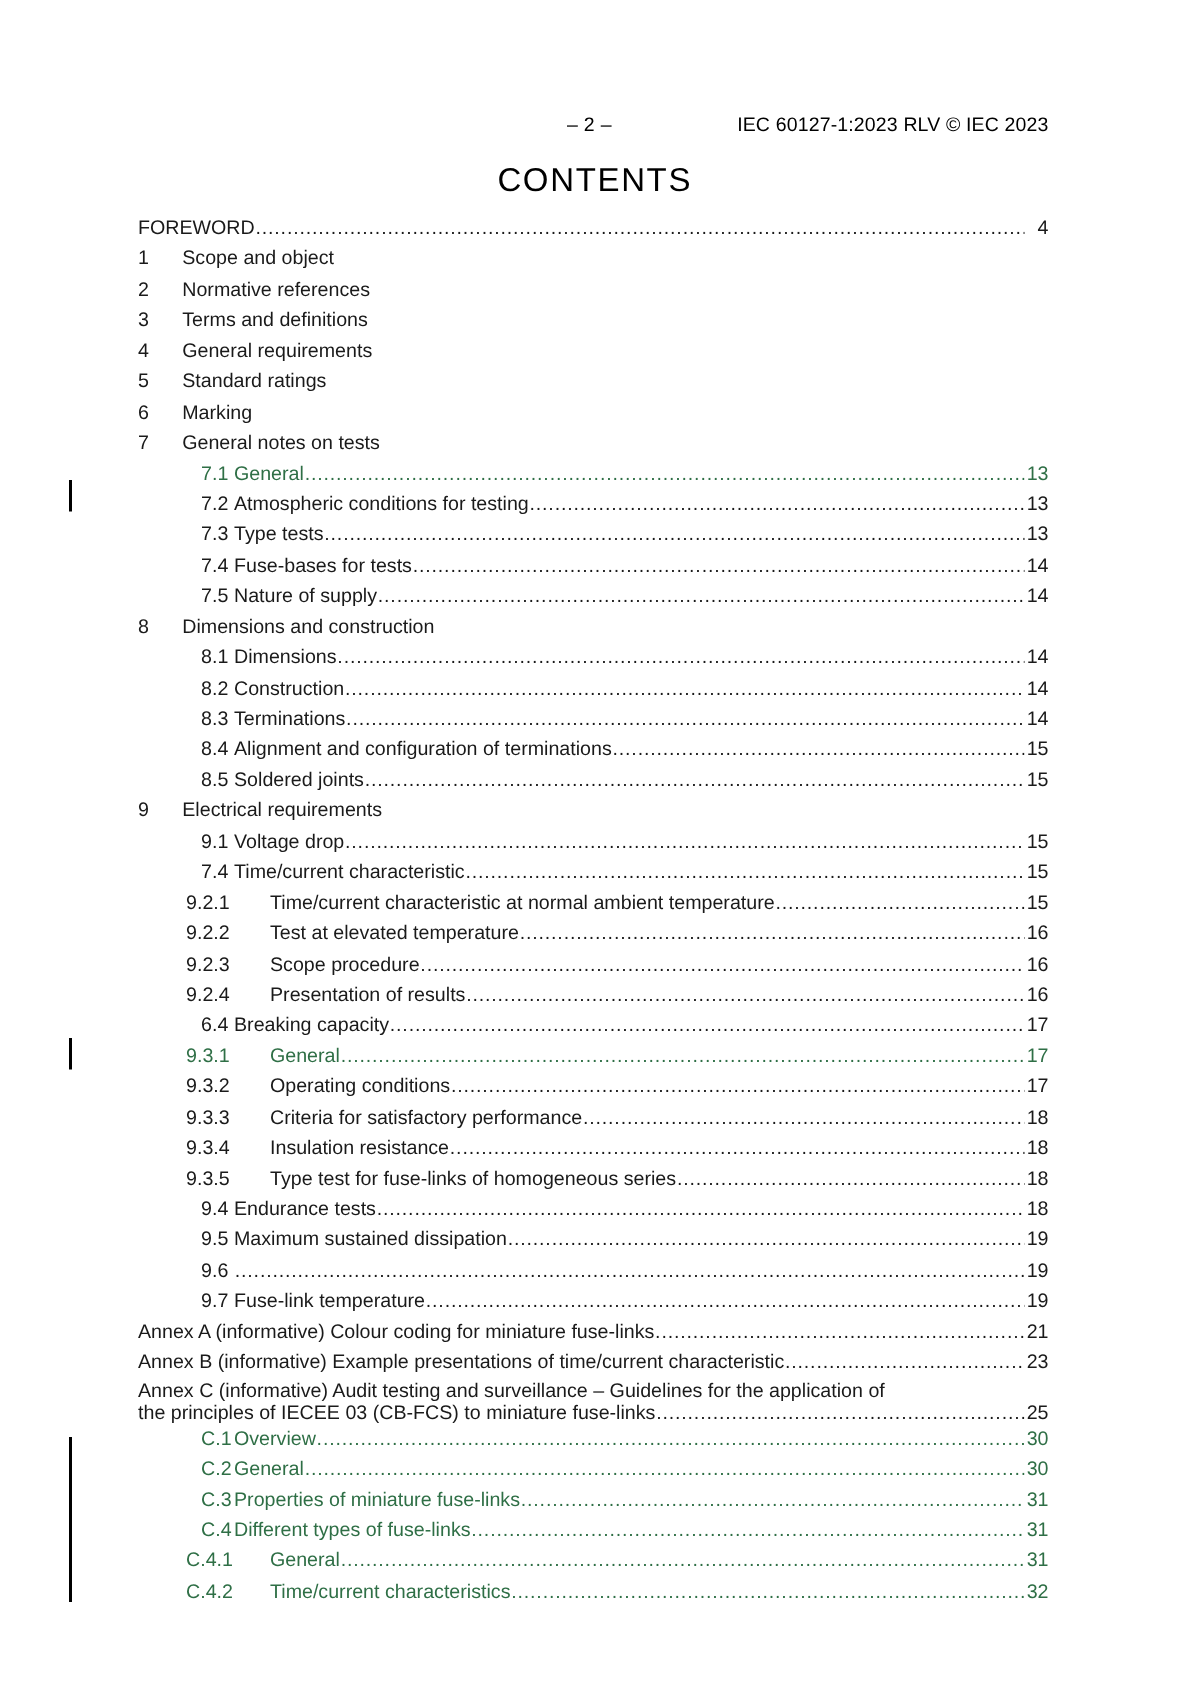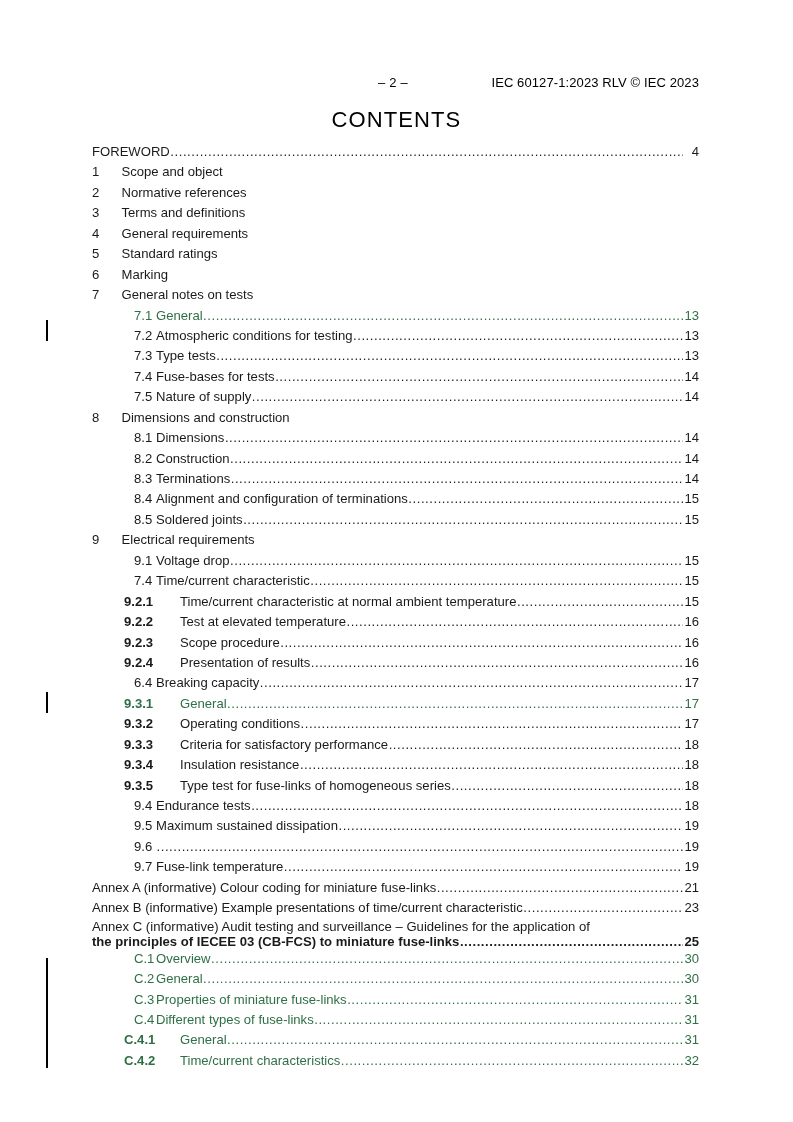--- a/index.html
+++ b/index.html
@@ -117,21 +117,21 @@
   
   .lvl0 .toc-body { left: 0; }
 
   .lvl1 .toc-body { left: 29px; flex-direction: column; }
   .lvl1 .toc-num { left: 0px; }
 
   .lvl2 .toc-body { left: 64px; }
   .lvl2 .toc-num { left: 18px; margin-left: 24px; }
 
   .lvl3 .toc-body { left: 88px; }
-  .lvl3 .toc-num { left: 32px; font-weight: bold; }
+  .lvl3 .toc-num { left: 32px; }
 
   
   .toc-entry.annex {
     height: auto;
     white-space: normal;
   }
   .toc-entry.annex .toc-body {
     position: relative;
     left: 0;
     top: 0;
@@ -144,21 +144,20 @@
   }
   .annex-line1 {
     display: block;
     white-space: nowrap;
   }
   .annex-line2 {
     display: flex;
     align-items: flex-start;
     white-space: nowrap;
     width: 100%;
-    font-weight: bold;
   }
 
   
   .change-bar {
     position: absolute;
     left: 46px;
     width: 1.6px;
     background: #000000;
   }
 </style>

